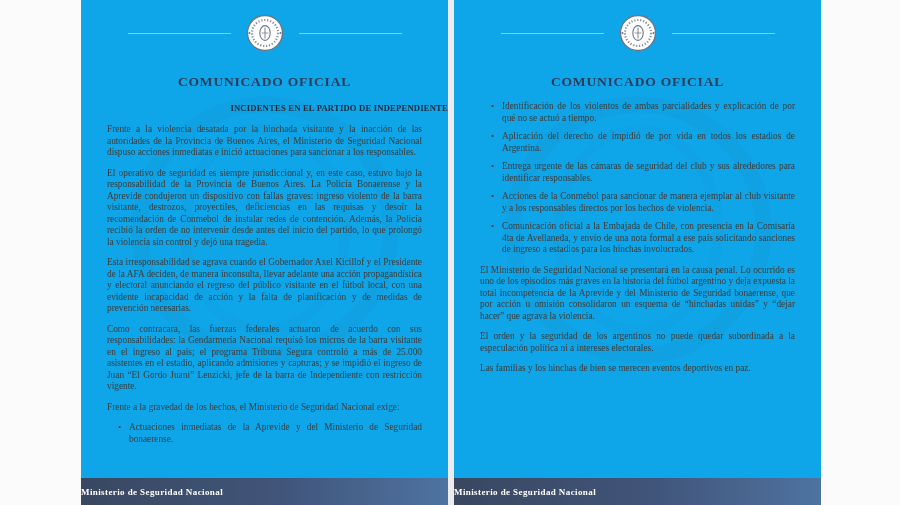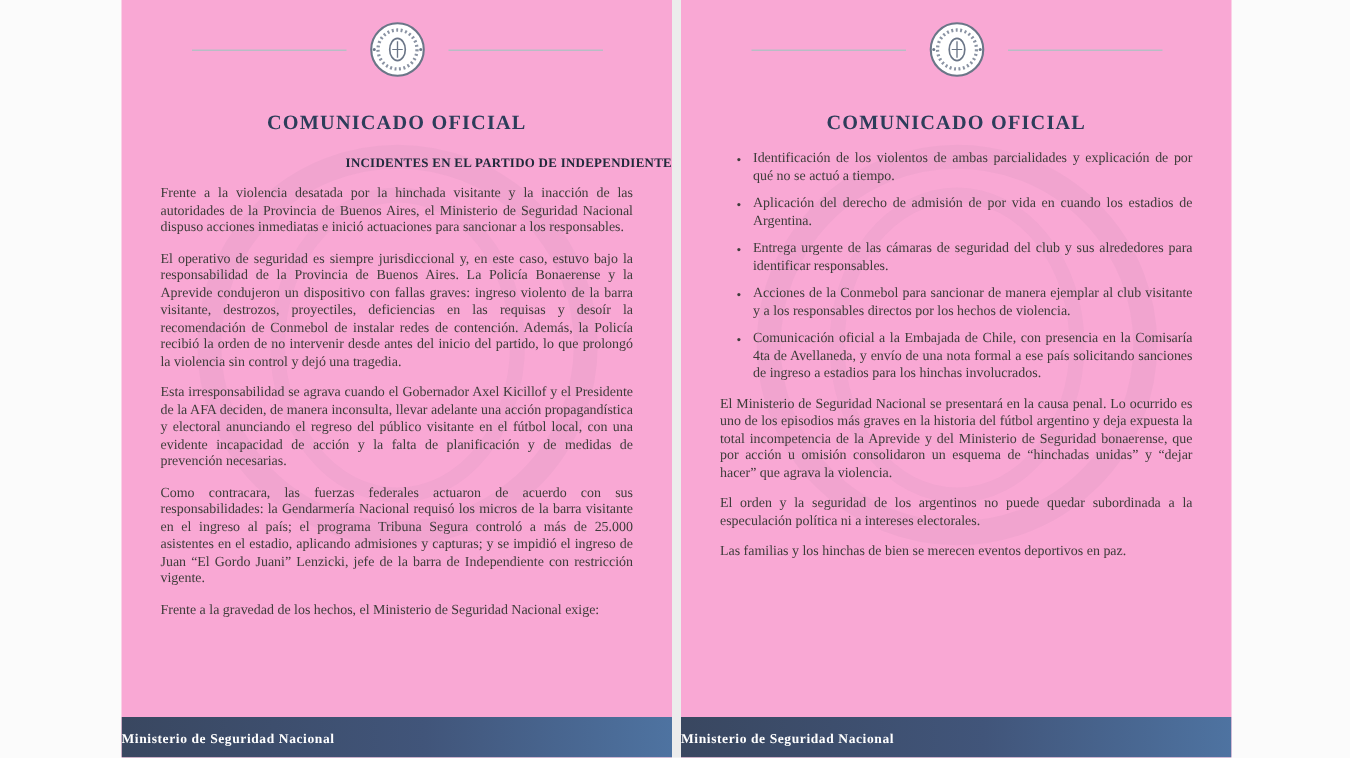--- a/index.html
+++ b/index.html
@@ -4,21 +4,21 @@
 <style>
   html,body{margin:0;padding:0;}
   body{
     width:900px;height:505px;overflow:hidden;
     background:#fbfbfb;
     font-family:"Liberation Serif","DejaVu Serif",serif;
   }
   .canvas{position:relative;width:900px;height:505px;}
   .page{
     position:absolute;top:0;height:505px;width:367px;
-    background:#f9a8d4;overflow:hidden;
+    background:#0ea5e9;overflow:hidden;
   }
   .page-left{left:81px;}
   .page-right{left:454px;}
   .page-divider{
     position:absolute;left:448px;top:0;width:6px;height:505px;
     background:#ececec;
   }
   .watermark{
     position:absolute;left:50%;top:230px;transform:translate(-50%,-50%);
     width:235px;height:235px;border-radius:50%;
@@ -95,20 +95,23 @@
 
     <h1 class="doc-title">COMUNICADO OFICIAL</h1>
     <h2 class="doc-subtitle">INCIDENTES EN EL PARTIDO DE INDEPENDIENTE</h2>
 
     <div class="body-text">
       <p>Frente a la violencia desatada por la hinchada visitante y la inacción de las autoridades de la Provincia de Buenos Aires, el Ministerio de Seguridad Nacional dispuso acciones inmediatas e inició actuaciones para sancionar a los responsables.</p>
       <p>El operativo de seguridad es siempre jurisdiccional y, en este caso, estuvo bajo la responsabilidad de la Provincia de Buenos Aires. La Policía Bonaerense y la Aprevide condujeron un dispositivo con fallas graves: ingreso violento de la barra visitante, destrozos, proyectiles, deficiencias en las requisas y desoír la recomendación de Conmebol de instalar redes de contención. Además, la Policía recibió la orden de no intervenir desde antes del inicio del partido, lo que prolongó la violencia sin control y dejó una tragedia.</p>
       <p>Esta irresponsabilidad se agrava cuando el Gobernador Axel Kicillof y el Presidente de la AFA deciden, de manera inconsulta, llevar adelante una acción propagandística y electoral anunciando el regreso del público visitante en el fútbol local, con una evidente incapacidad de acción y la falta de planificación y de medidas de prevención necesarias.</p>
       <p>Como contracara, las fuerzas federales actuaron de acuerdo con sus responsabilidades: la Gendarmería Nacional requisó los micros de la barra visitante en el ingreso al país; el programa Tribuna Segura controló a más de 25.000 asistentes en el estadio, aplicando admisiones y capturas; y se impidió el ingreso de Juan “El Gordo Juani” Lenzicki, jefe de la barra de Independiente con restricción vigente.</p>
       <p>Frente a la gravedad de los hechos, el Ministerio de Seguridad Nacional exige:</p>
+      <ul class="bullet-list">
+        <li>Actuaciones inmediatas de la Aprevide y del Ministerio de Seguridad bonaerense.</li>
+      </ul>
     </div>
 
     <div class="footer-bar">
       <span>Ministerio de Seguridad Nacional</span>
     </div>
   </div>
 
   <div class="page-divider"></div>
 
   <div class="page page-right">
@@ -127,21 +130,21 @@
         <circle cx="35.5" cy="20" r="1" fill="#6b7688"></circle>
       </svg>
       <span class="rule"></span>
     </div>
 
     <h1 class="doc-title">COMUNICADO OFICIAL</h1>
 
     <div class="body-text" style="">
       <ul class="bullet-list">
         <li>Identificación de los violentos de ambas parcialidades y explicación de por qué no se actuó a tiempo.</li>
-        <li>Aplicación del derecho de admisión de por vida en cuando los estadios de Argentina.</li>
+        <li>Aplicación del derecho de impidió de por vida en todos los estadios de Argentina.</li>
         <li>Entrega urgente de las cámaras de seguridad del club y sus alrededores para identificar responsables.</li>
         <li>Acciones de la Conmebol para sancionar de manera ejemplar al club visitante y a los responsables directos por los hechos de violencia.</li>
         <li>Comunicación oficial a la Embajada de Chile, con presencia en la Comisaría 4ta de Avellaneda, y envío de una nota formal a ese país solicitando sanciones de ingreso a estadios para los hinchas involucrados.</li>
       </ul>
       <p>El Ministerio de Seguridad Nacional se presentará en la causa penal. Lo ocurrido es uno de los episodios más graves en la historia del fútbol argentino y deja expuesta la total incompetencia de la Aprevide y del Ministerio de Seguridad bonaerense, que por acción u omisión consolidaron un esquema de “hinchadas unidas” y “dejar hacer” que agrava la violencia.</p>
       <p>El orden y la seguridad de los argentinos no puede quedar subordinada a la especulación política ni a intereses electorales.</p>
       <p>Las familias y los hinchas de bien se merecen eventos deportivos en paz.</p>
     </div>
 
     <div class="footer-bar">

